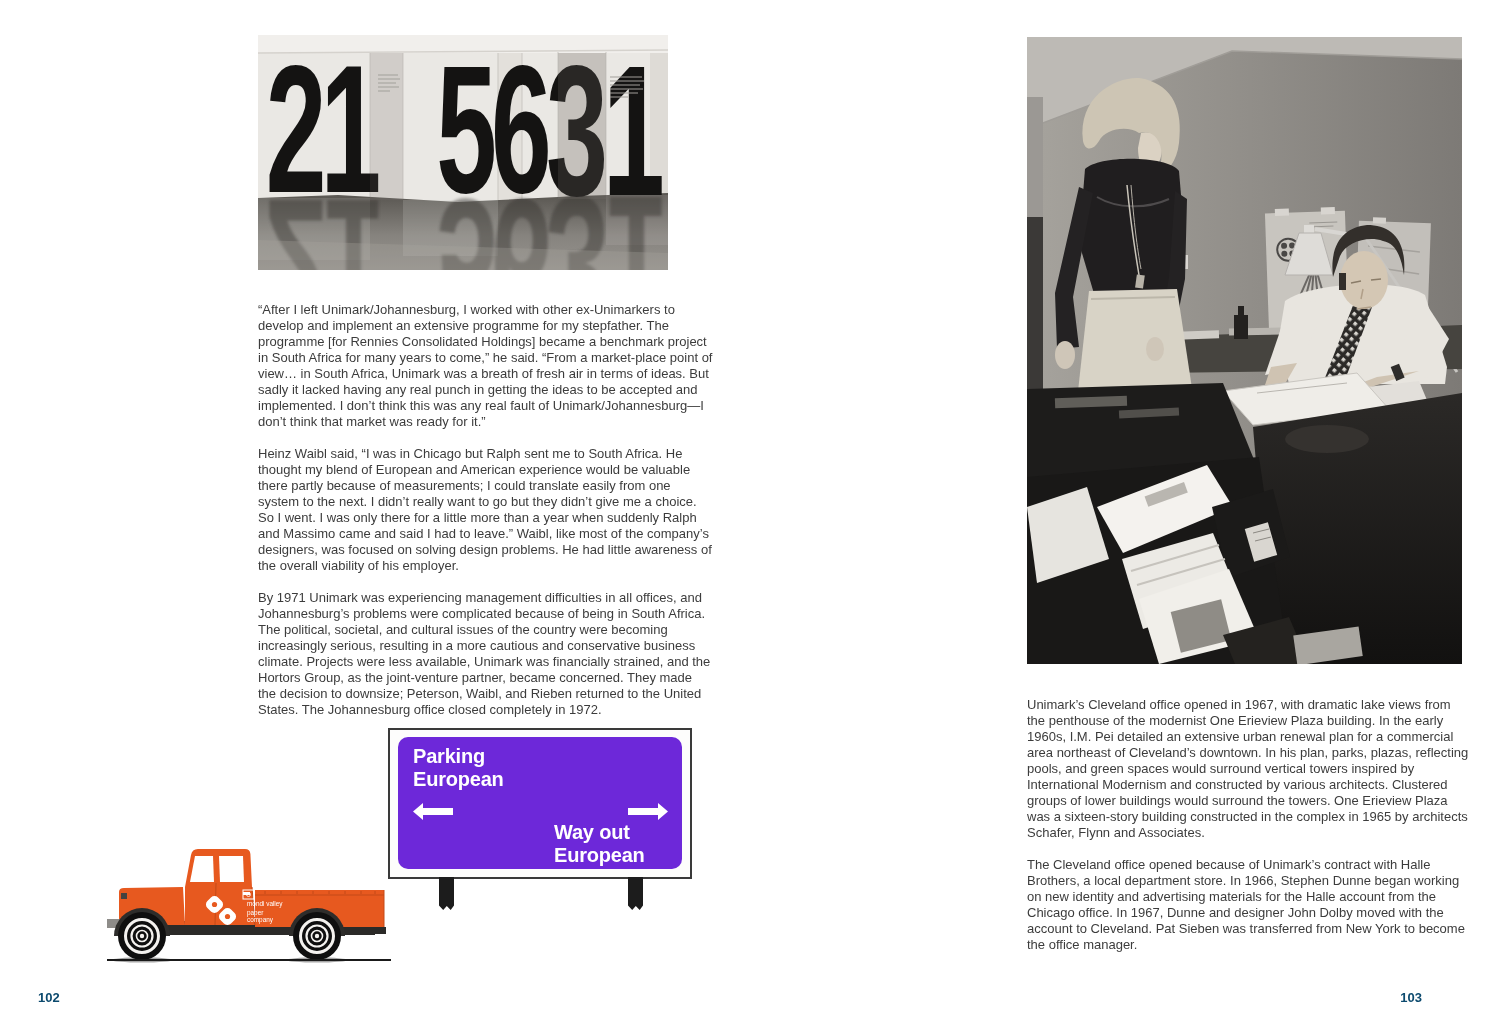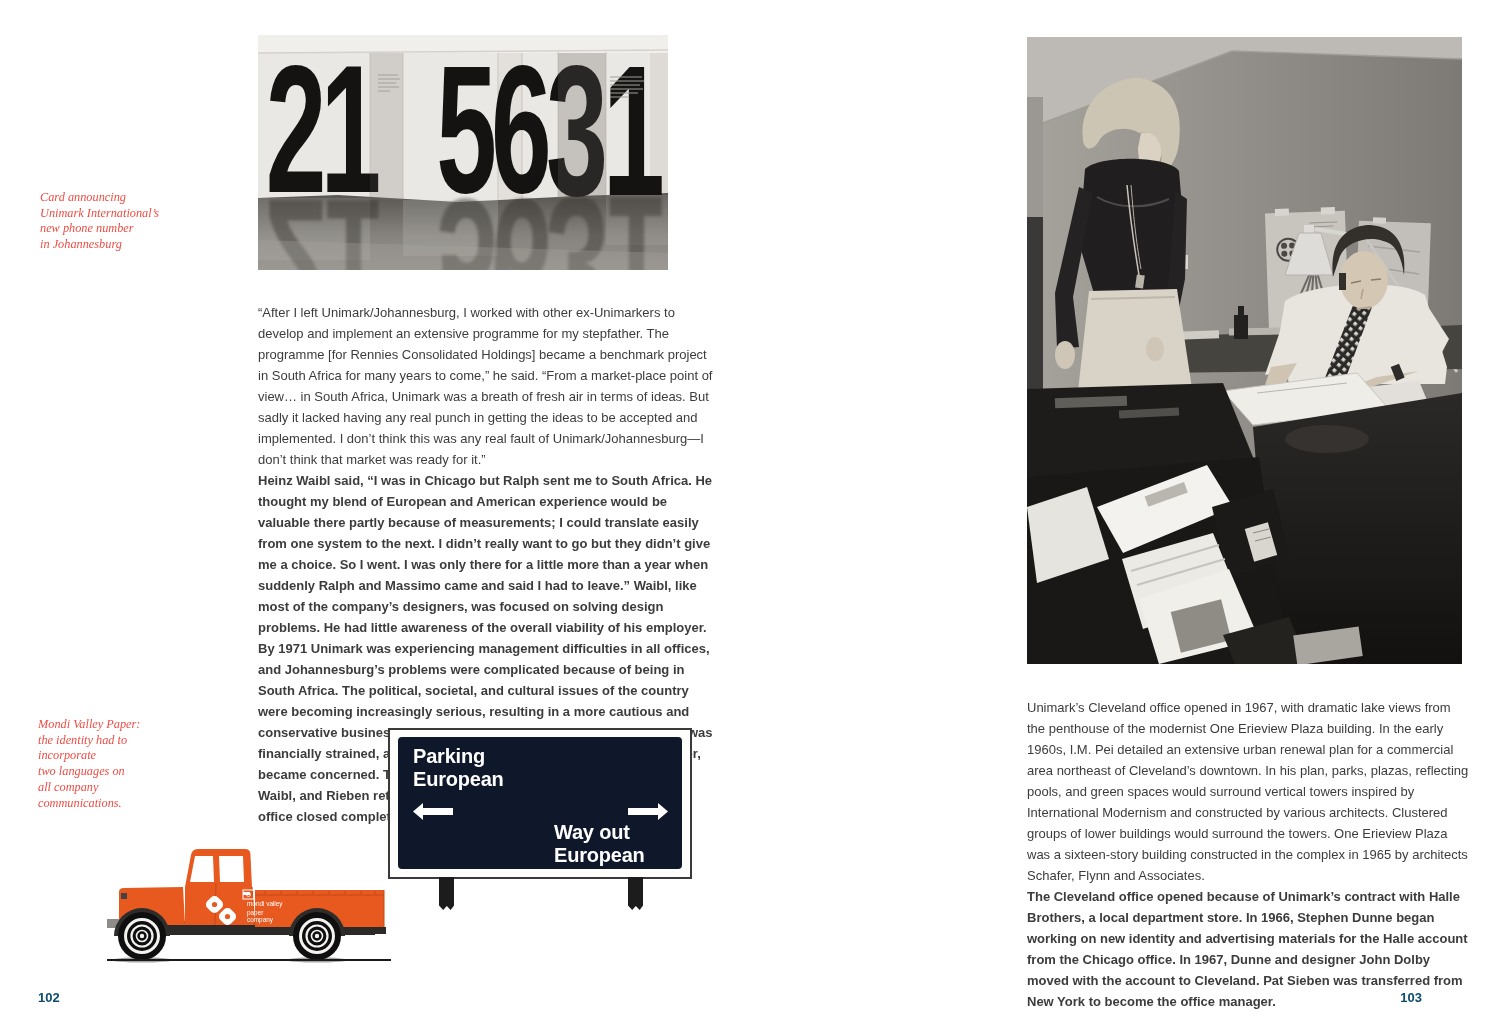--- a/index.html
+++ b/index.html
@@ -4,51 +4,45 @@
 <style>
   * { margin:0; padding:0; box-sizing:border-box; }
   html,body { background:#ffffff; }
   body { width:1500px; height:1027px; position:relative; font-family:"Liberation Sans", sans-serif; overflow:hidden; }
   .abs { position:absolute; }
 
   
   .caption { font-family:"Liberation Serif", serif; font-style:italic; font-size:12.3px; line-height:15.7px; color:#ee4c44; }
 
   
-  .bodycol { font-size:13px; line-height:21px; color:#3c3c3c; }
-  .bodycol .para + .para { margin-top:0;font-weight:bold; }
+  .bodycol { font-size:13px; line-height:16px; color:#3c3c3c; }
+  .bodycol .para + .para { margin-top:16px; }
   .subhead { font-weight:bold; color:#222; }
 
   .pagenum { font-size:13px; font-weight:bold; color:#0c4a6e; }
 
   
   .sign { left:388px; top:728px; width:304px; height:151px; background:#fdfdfc; border:2px solid #3a3a3a; }
-  .sign-inner { position:absolute; left:8px; top:7px; right:8px; bottom:8px; background:#0f172a; border-radius:4px; }
+  .sign-inner { position:absolute; left:8px; top:7px; right:8px; bottom:8px; background:#6d28d9; border-radius:10px; }
   .sign-text { position:absolute; color:#ffffff; font-weight:bold; font-size:20px; line-height:23px; letter-spacing:-0.2px; white-space:nowrap; }
   .sign-top { left:15px; top:8px; }
   .sign-wayout { left:156px; top:84px; }
   .arrow { position:absolute; top:66px; width:40px; height:17px; }
   .arrow-left { left:15px; }
   .arrow-right { right:14px; }
   .post { position:absolute; top:147px; width:15px; height:33px; background:#1c1c1c;
           clip-path:polygon(0 0,100% 0,100% 86%,78% 100%,52% 88%,28% 100%,0 86%); }
   .post-a { left:49px; }
   .post-b { left:238px; }
 </style>
 </head>
 <body>
 
 <div class="abs" style="left:0;top:0;width:1500px;height:1027px;">
 
-  <div class="abs caption" style="left:40px;top:190px;width:180px;">
-    <div>Card announcing</div>
-    <div>Unimark International’s</div>
-    <div>new phone number</div>
-    <div>in Johannesburg</div>
-  </div>
 
   <svg class="abs" style="left:258px;top:35px;" width="410" height="235" viewBox="0 0 410 235">
     <defs>
       <filter id="refblur" x="-20%" y="-20%" width="140%" height="140%">
           <feGaussianBlur stdDeviation="1.7"></feGaussianBlur>
         </filter>
       <linearGradient id="floorG" x1="0" y1="0" x2="0" y2="1">
         <stop offset="0" stop-color="#585550"></stop>
           <stop offset="0.55" stop-color="#86837e"></stop>
           <stop offset="1" stop-color="#96938e"></stop>
@@ -105,28 +99,20 @@
     </g>
     <polygon points="0,205 410,218 410,235 0,235" fill="#a8a5a0" opacity="0.30"></polygon>
   </svg>
 
   <div class="abs bodycol" style="left:258px;top:302px;width:455px;">
     <div class="para">“After I left Unimark/Johannesburg, I worked with other ex-Unimarkers to develop and implement an extensive programme for my stepfather. The programme [for Rennies Consolidated Holdings] became a benchmark project in South Africa for many years to come,” he said. “From a market-place point of view… in South Africa, Unimark was a breath of fresh air in terms of ideas. But sadly it lacked having any real punch in getting the ideas to be accepted and implemented. I don’t think this was any real fault of Unimark/Johannesburg—I don’t think that market was ready for it.”</div>
     <div class="para">Heinz Waibl said, “I was in Chicago but Ralph sent me to South Africa. He thought my blend of European and American experience would be valuable there partly because of measurements; I could translate easily from one system to the next. I didn’t really want to go but they didn’t give me a choice. So I went. I was only there for a little more than a year when suddenly Ralph and Massimo came and said I had to leave.” Waibl, like most of the company’s designers, was focused on solving design problems. He had little awareness of the overall viability of his employer.</div>
     <div class="para">By 1971 Unimark was experiencing management difficulties in all offices, and Johannesburg’s problems were complicated because of being in South Africa. The political, societal, and cultural issues of the country were becoming increasingly serious, resulting in a more cautious and conservative business climate. Projects were less available, Unimark was financially strained, and the Hortors Group, as the joint-venture partner, became concerned. They made the decision to downsize; Peterson, Waibl, and Rieben returned to the United States. The Johannesburg office closed completely in 1972.</div>
   </div>
 
-  <div class="abs caption" style="left:38px;top:717px;width:150px;">
-    <div>Mondi Valley Paper:</div>
-    <div>the identity had to</div>
-    <div>incorporate</div>
-    <div>two languages on</div>
-    <div>all company</div>
-    <div>communications.</div>
-  </div>
 
   <div class="abs sign">
     <div class="sign-inner">
       <div class="sign-text sign-top">
         <div>Parking</div>
         <div>European</div>
       </div>
       <svg class="arrow arrow-left" viewBox="0 0 40 17">
         <polygon points="0,8.5 10,0 10,5 40,5 40,12 10,12 10,17" fill="#ffffff"></polygon>
       </svg>

